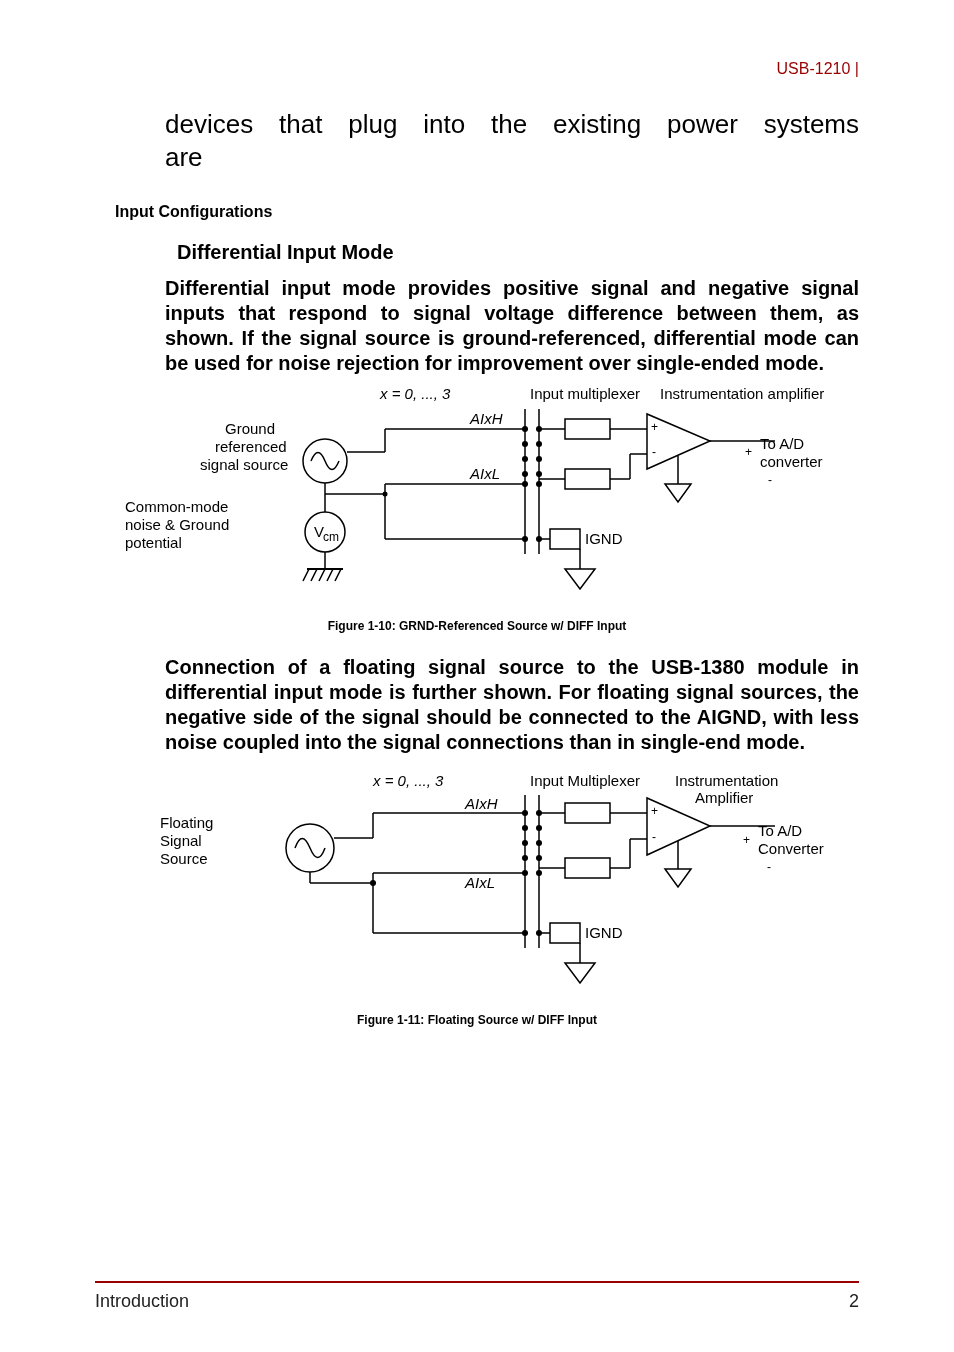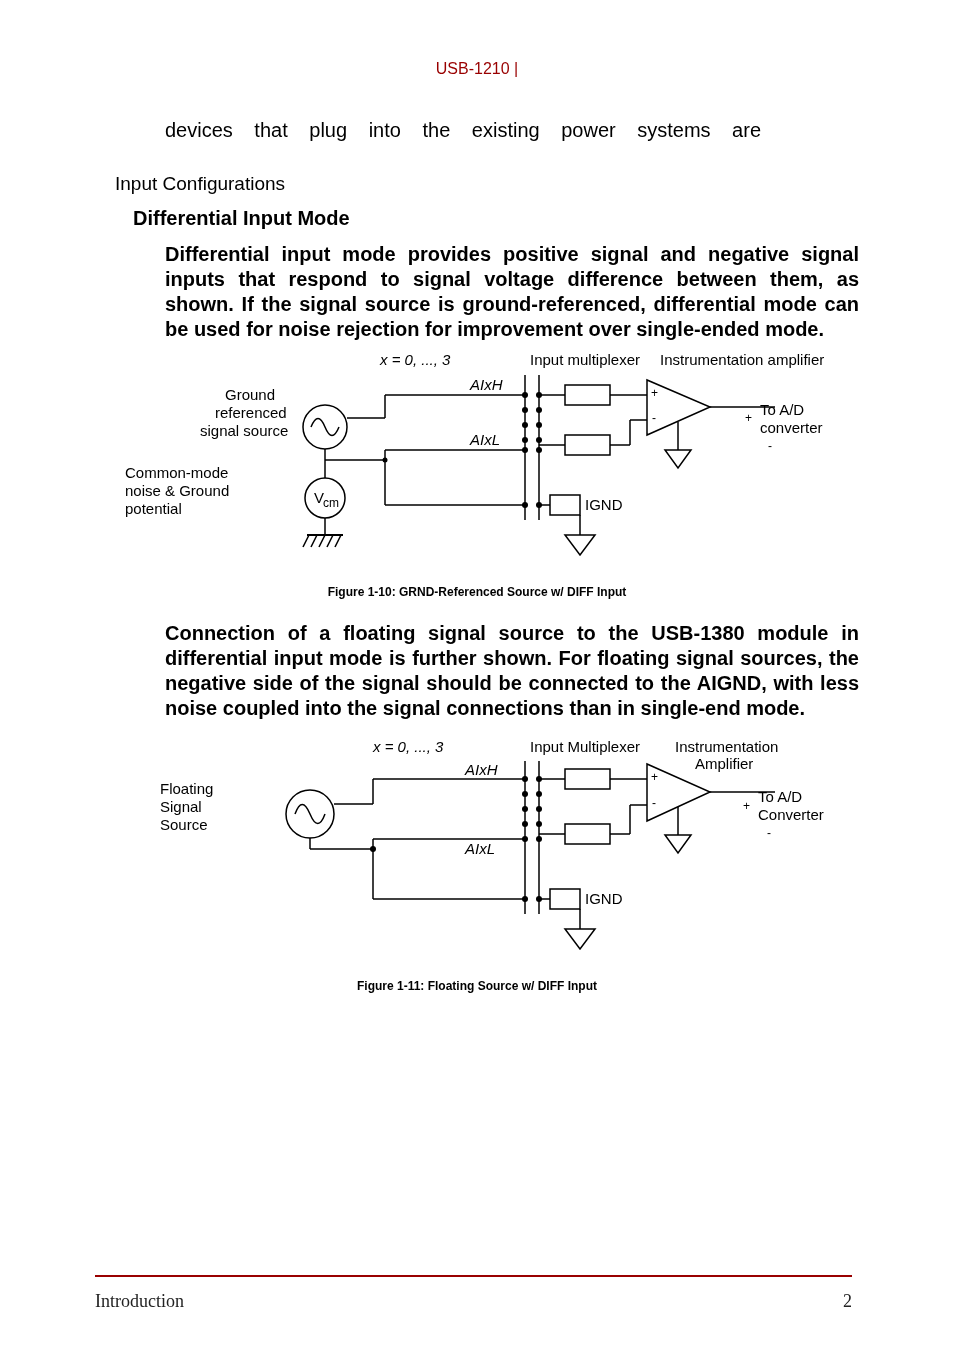--- a/index.html
+++ b/index.html
@@ -10,44 +10,44 @@
     height: 1352px;
     position: relative;
     color: #000;
   }
   .page {
     padding: 60px 95px 50px 95px;
     height: 100%;
     position: relative;
   }
   .header-right {
-    text-align: center;
+    text-align: right;
     font-size: 16px;
-    margin-bottom: 40px;
+    margin-bottom: 30px;
   }
   .header-right .prod { color: #900; font-family: Verdana, Arial, sans-serif;}
   .header-right .bar { color: #900; }
   .intro-p {
-    font-size: 20px;
+    font-size: 26px;
     margin-left: 70px;
     margin-bottom: 30px;
     text-align: justify;
     line-height: 1.25;
   }
   .intro-p.spread { word-spacing: 16px; }
   .h2 {
-    font-size: 19px;
-    font-weight: normal;
+    font-size: 16px;
+    font-weight: bold;
     margin-left: 20px;
-    margin-bottom: 12px;
+    margin-bottom: 20px;
   }
   .h3 {
     font-size: 20px;
     font-weight: bold;
-    margin-left: 38px;
+    margin-left: 82px;
     margin-bottom: 12px;
   }
   .body-p {
     font-size: 20px;
     margin-left: 70px;
     text-align: justify;
     line-height: 1.25;
     margin-bottom: 8px;
     font-weight: bold;
   }
@@ -60,28 +60,28 @@
     text-align: center;
     font-weight: bold;
     font-size: 12px;
     margin-top: 20px;
     margin-bottom: 22px;
   }
   .footer {
     position: absolute;
     bottom: 40px;
     left: 95px;
-    right: 102px;
+    right: 95px;
     border-top: 2px solid #900;
-    padding-top: 14px;
+    padding-top: 8px;
     display: flex;
     justify-content: space-between;
     font-size: 18px;
     color: #222;
-    font-family: Liberation Serif, serif;
+    font-family: Liberation Sans, sans-serif;
   }
   svg { display: block; }
   .svg-text { font-family: Arial, sans-serif; font-size: 15px; fill: #000; }
   .svg-text-it { font-style: italic; }
   .svg-text-sm { font-size: 12px; }
 </style>
 </head>
 <body>
 
 <div class="page">

